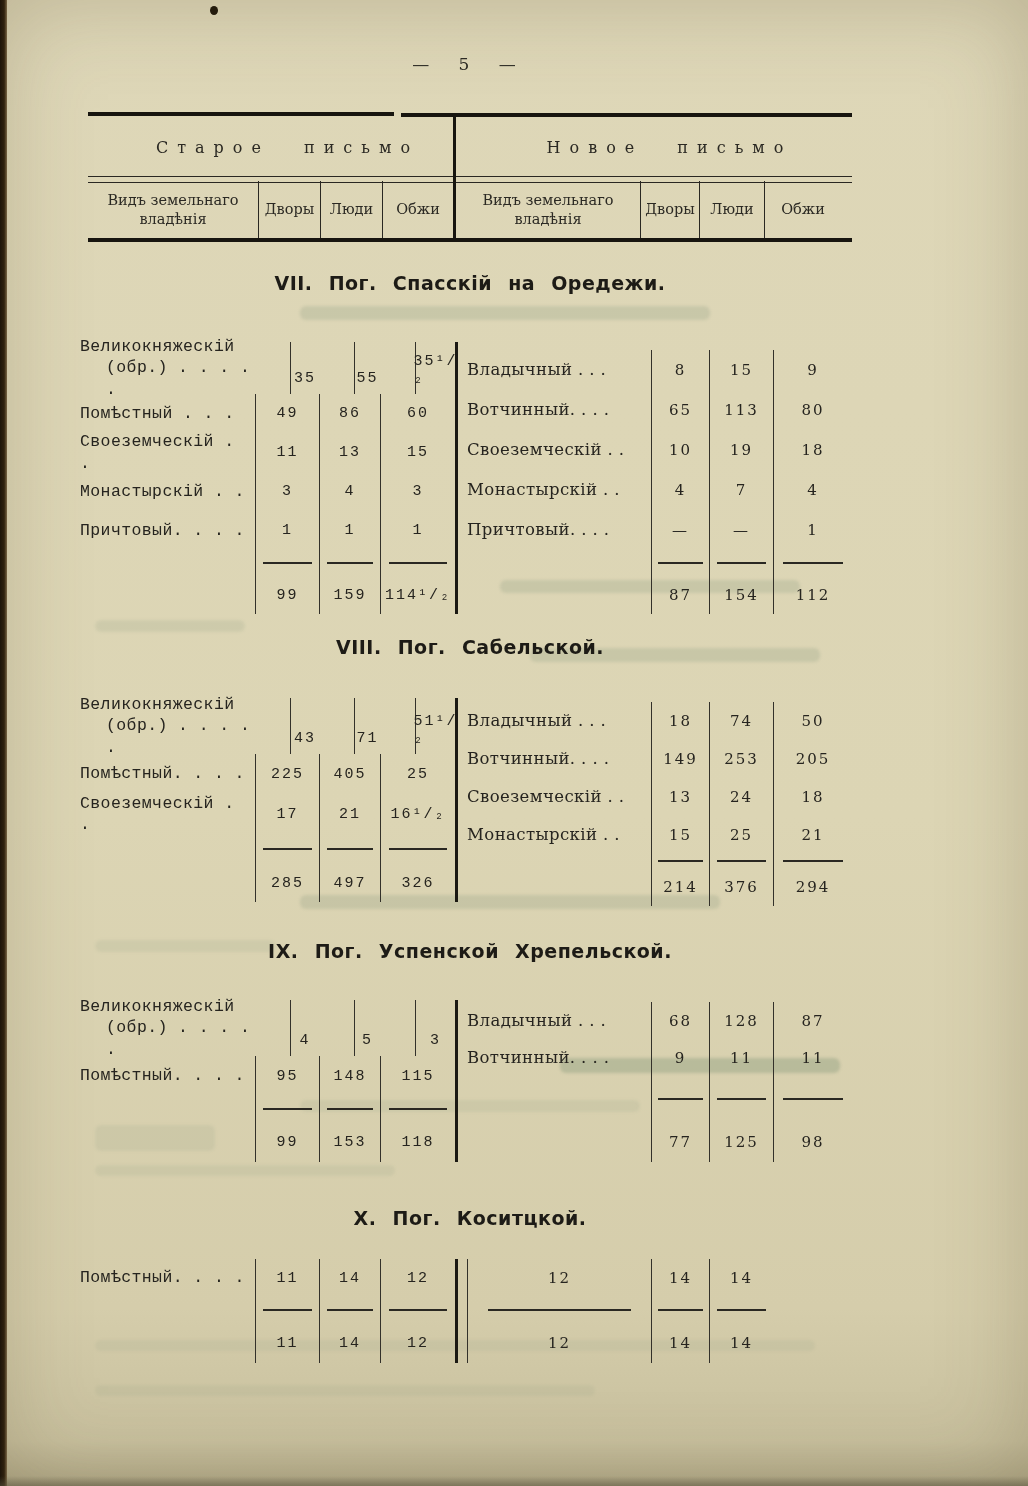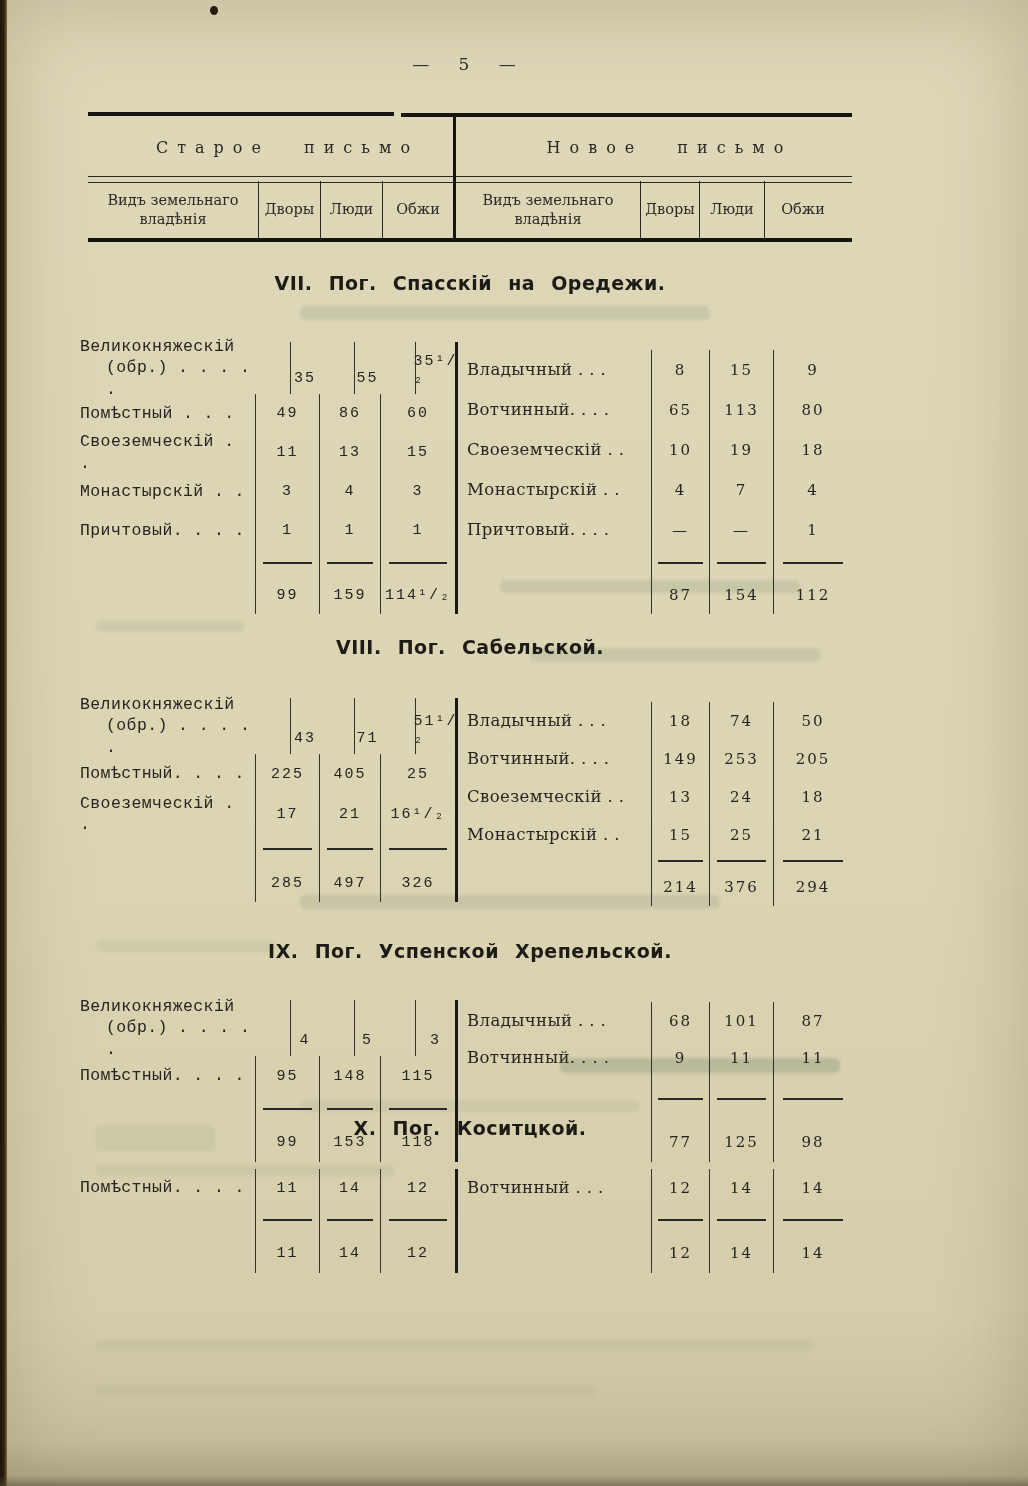--- a/index.html
+++ b/index.html
@@ -318,21 +318,21 @@
 
       <div class="cell"></div>
       <div class="cell num b">99</div>
       <div class="cell num b">153</div>
       <div class="cell num b">118</div>
     </div>
 
     <div class="rows rhalf" style="top:62px;grid-template-rows:38px 36px 46px 40px">
       <div class="cell lbl">Владычный  .  .  .</div>
       <div class="cell num b">68</div>
-      <div class="cell num b">101</div>
+      <div class="cell num b">128</div>
       <div class="cell num b">87</div>
 
       <div class="cell lbl">Вотчинный.  .  .  .</div>
       <div class="cell num b">9</div>
       <div class="cell num b">11</div>
       <div class="cell num b">11</div>
 
       <div class="cell"></div>
       <div class="cell b">
           <div class="sep-line"></div>
@@ -344,21 +344,21 @@
           <div class="sep-line"></div>
         </div>
 
       <div class="cell"></div>
       <div class="cell num b">77</div>
       <div class="cell num b">125</div>
       <div class="cell num b">98</div>
     </div>
   </div>
 
-  <div class="section" style="top:1117px;height:160px">
+  <div class="section" style="top:1207px;height:160px">
     <div class="sec-title">X. Пог. Коситцкой.</div>
     <div class="rows lhalf" style="top:52px;grid-template-rows:38px 26px 40px">
       <div class="cell lbl">Помѣстный.  .  .  .</div>
       <div class="cell num b">11</div>
       <div class="cell num b">14</div>
       <div class="cell num b">12</div>
 
       <div class="cell"></div>
       <div class="cell b">
           <div class="sep-line"></div>
@@ -370,21 +370,20 @@
           <div class="sep-line"></div>
         </div>
 
       <div class="cell"></div>
       <div class="cell num b">11</div>
       <div class="cell num b">14</div>
       <div class="cell num b">12</div>
     </div>
 
     <div class="rows rhalf" style="top:52px;grid-template-rows:38px 26px 40px">
-      <div class="cell lbl">Вотчинный  .  .  .</div>
       <div class="cell num b">12</div>
       <div class="cell num b">14</div>
       <div class="cell num b">14</div>
 
       <div class="cell"></div>
       <div class="cell b">
           <div class="sep-line"></div>
         </div>
       <div class="cell b">
           <div class="sep-line"></div>

